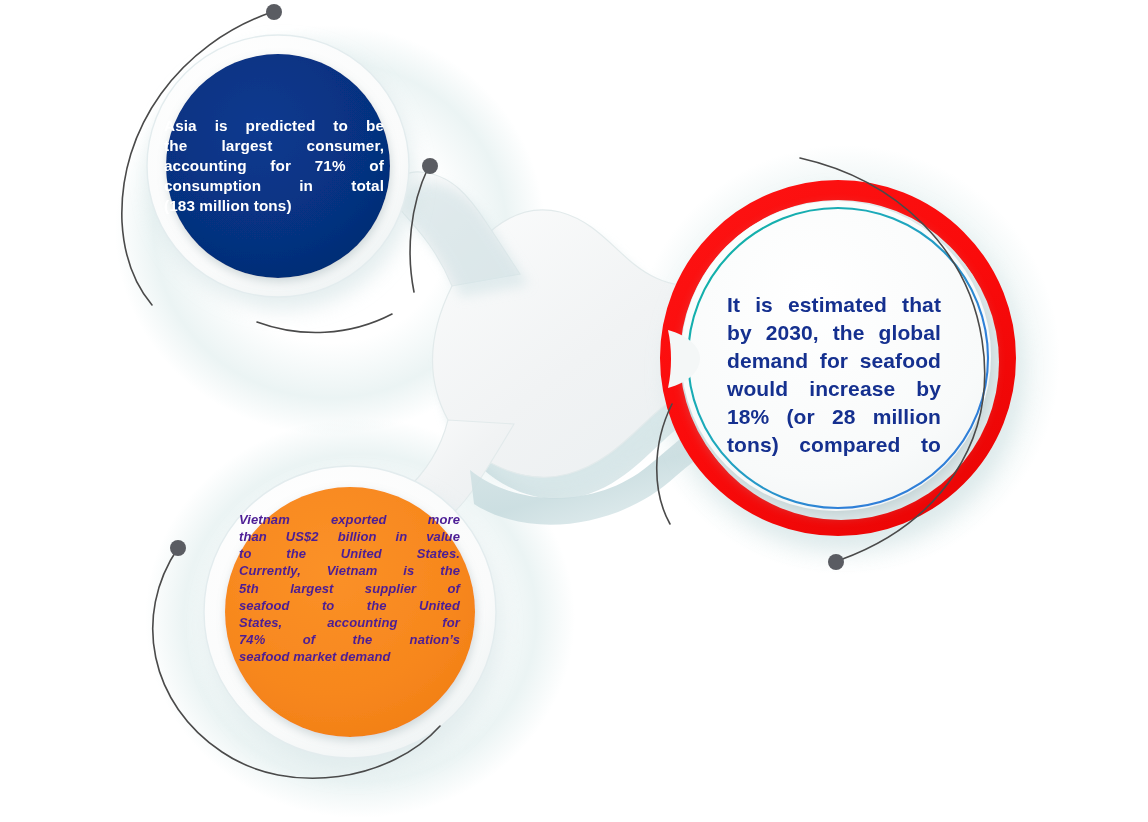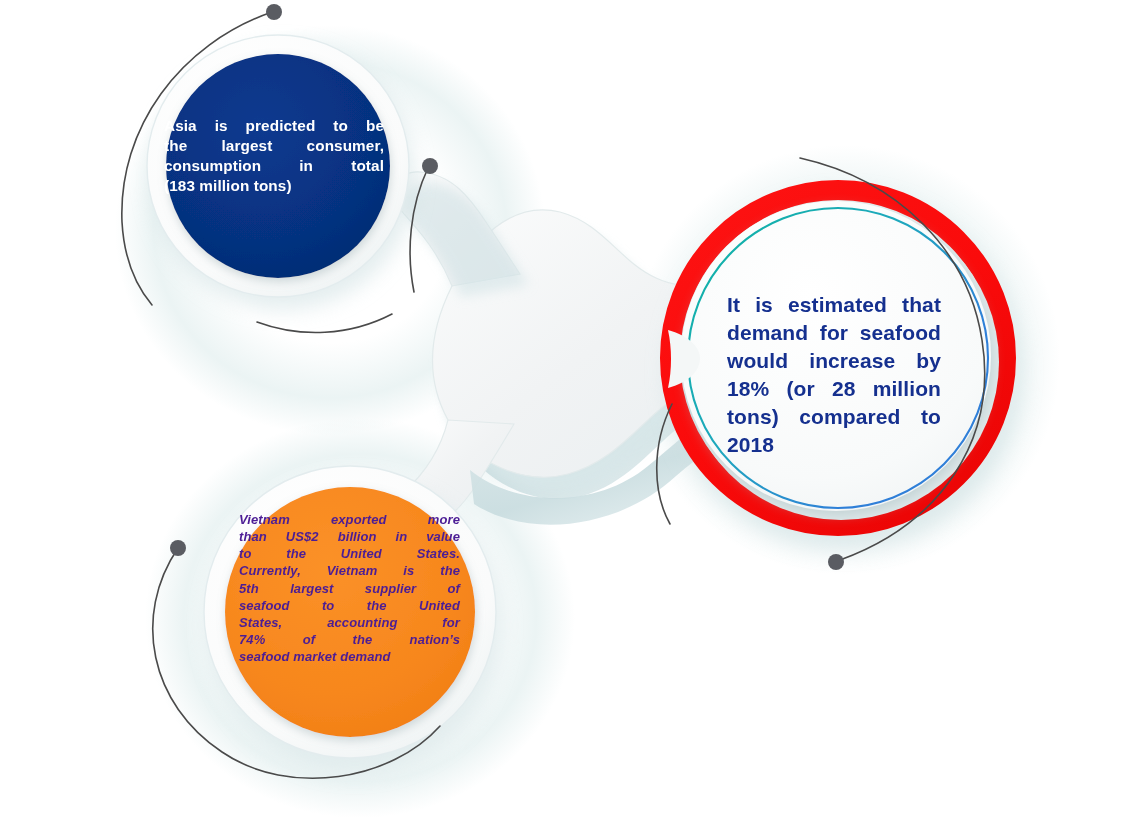--- a/index.html
+++ b/index.html
@@ -212,31 +212,32 @@
       <circle cx="274" cy="12" r="8"></circle>
       <circle cx="430" cy="166" r="8"></circle>
       <circle cx="178" cy="548" r="8"></circle>
       <circle cx="836" cy="562" r="8"></circle>
     </g>
   </svg>
 
   <div class="bubble-text" id="blue-text">
     <span class="jline">Asia  is  predicted  to  be</span>
     <span class="jline">the     largest     consumer,</span>
+    <span class="jline">accounting   for   71%   of</span>
     <span class="jline">consumption    in    total</span>
     <span class="jlast">(183 million tons)</span>
   </div>
 
   <div class="bubble-text" id="red-text">
     <span class="jline">It   is   estimated   that</span>
+    <span class="jline">by   2030,   the   global</span>
     <span class="jline">demand  for  seafood</span>
     <span class="jline">would    increase    by</span>
     <span class="jline">18%   (or   28   million</span>
     <span class="jline">tons)   compared   to</span>
-    <span class="jlast">2018</span>
   </div>
 
   <div class="bubble-text" id="orange-text">
     <span class="jline">Vietnam   exported   more</span>
     <span class="jline">than US$2 billion in value</span>
     <span class="jline">to     the     United     States.</span>
     <span class="jline">Currently,  Vietnam  is  the</span>
     <span class="jline">5th    largest    supplier    of</span>
     <span class="jline">seafood    to    the    United</span>
     <span class="jline">States,     accounting     for</span>

